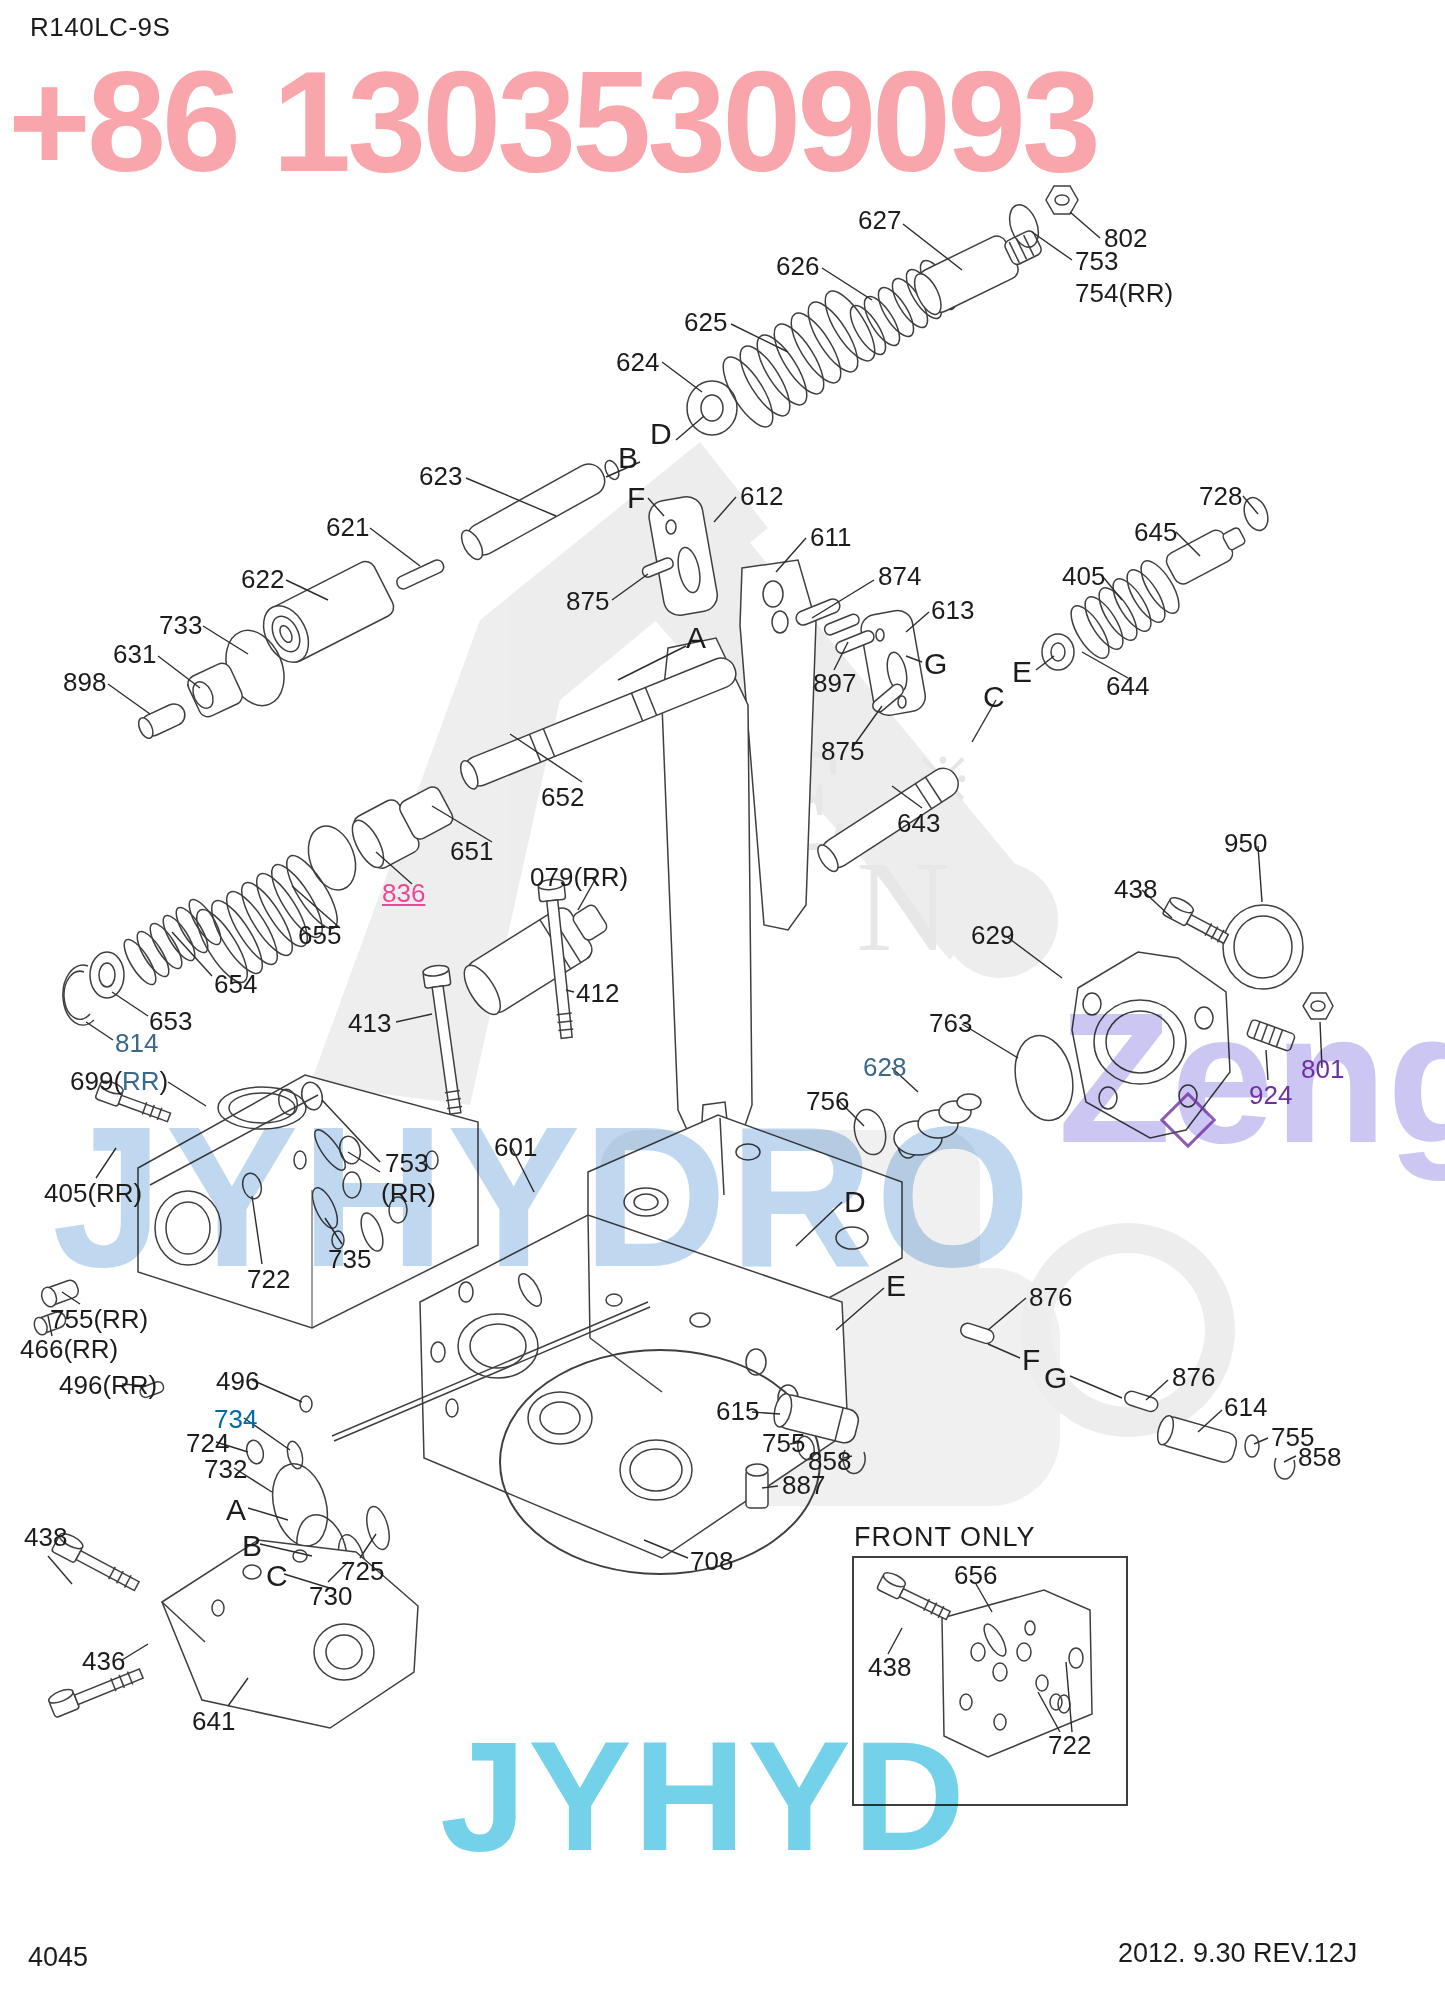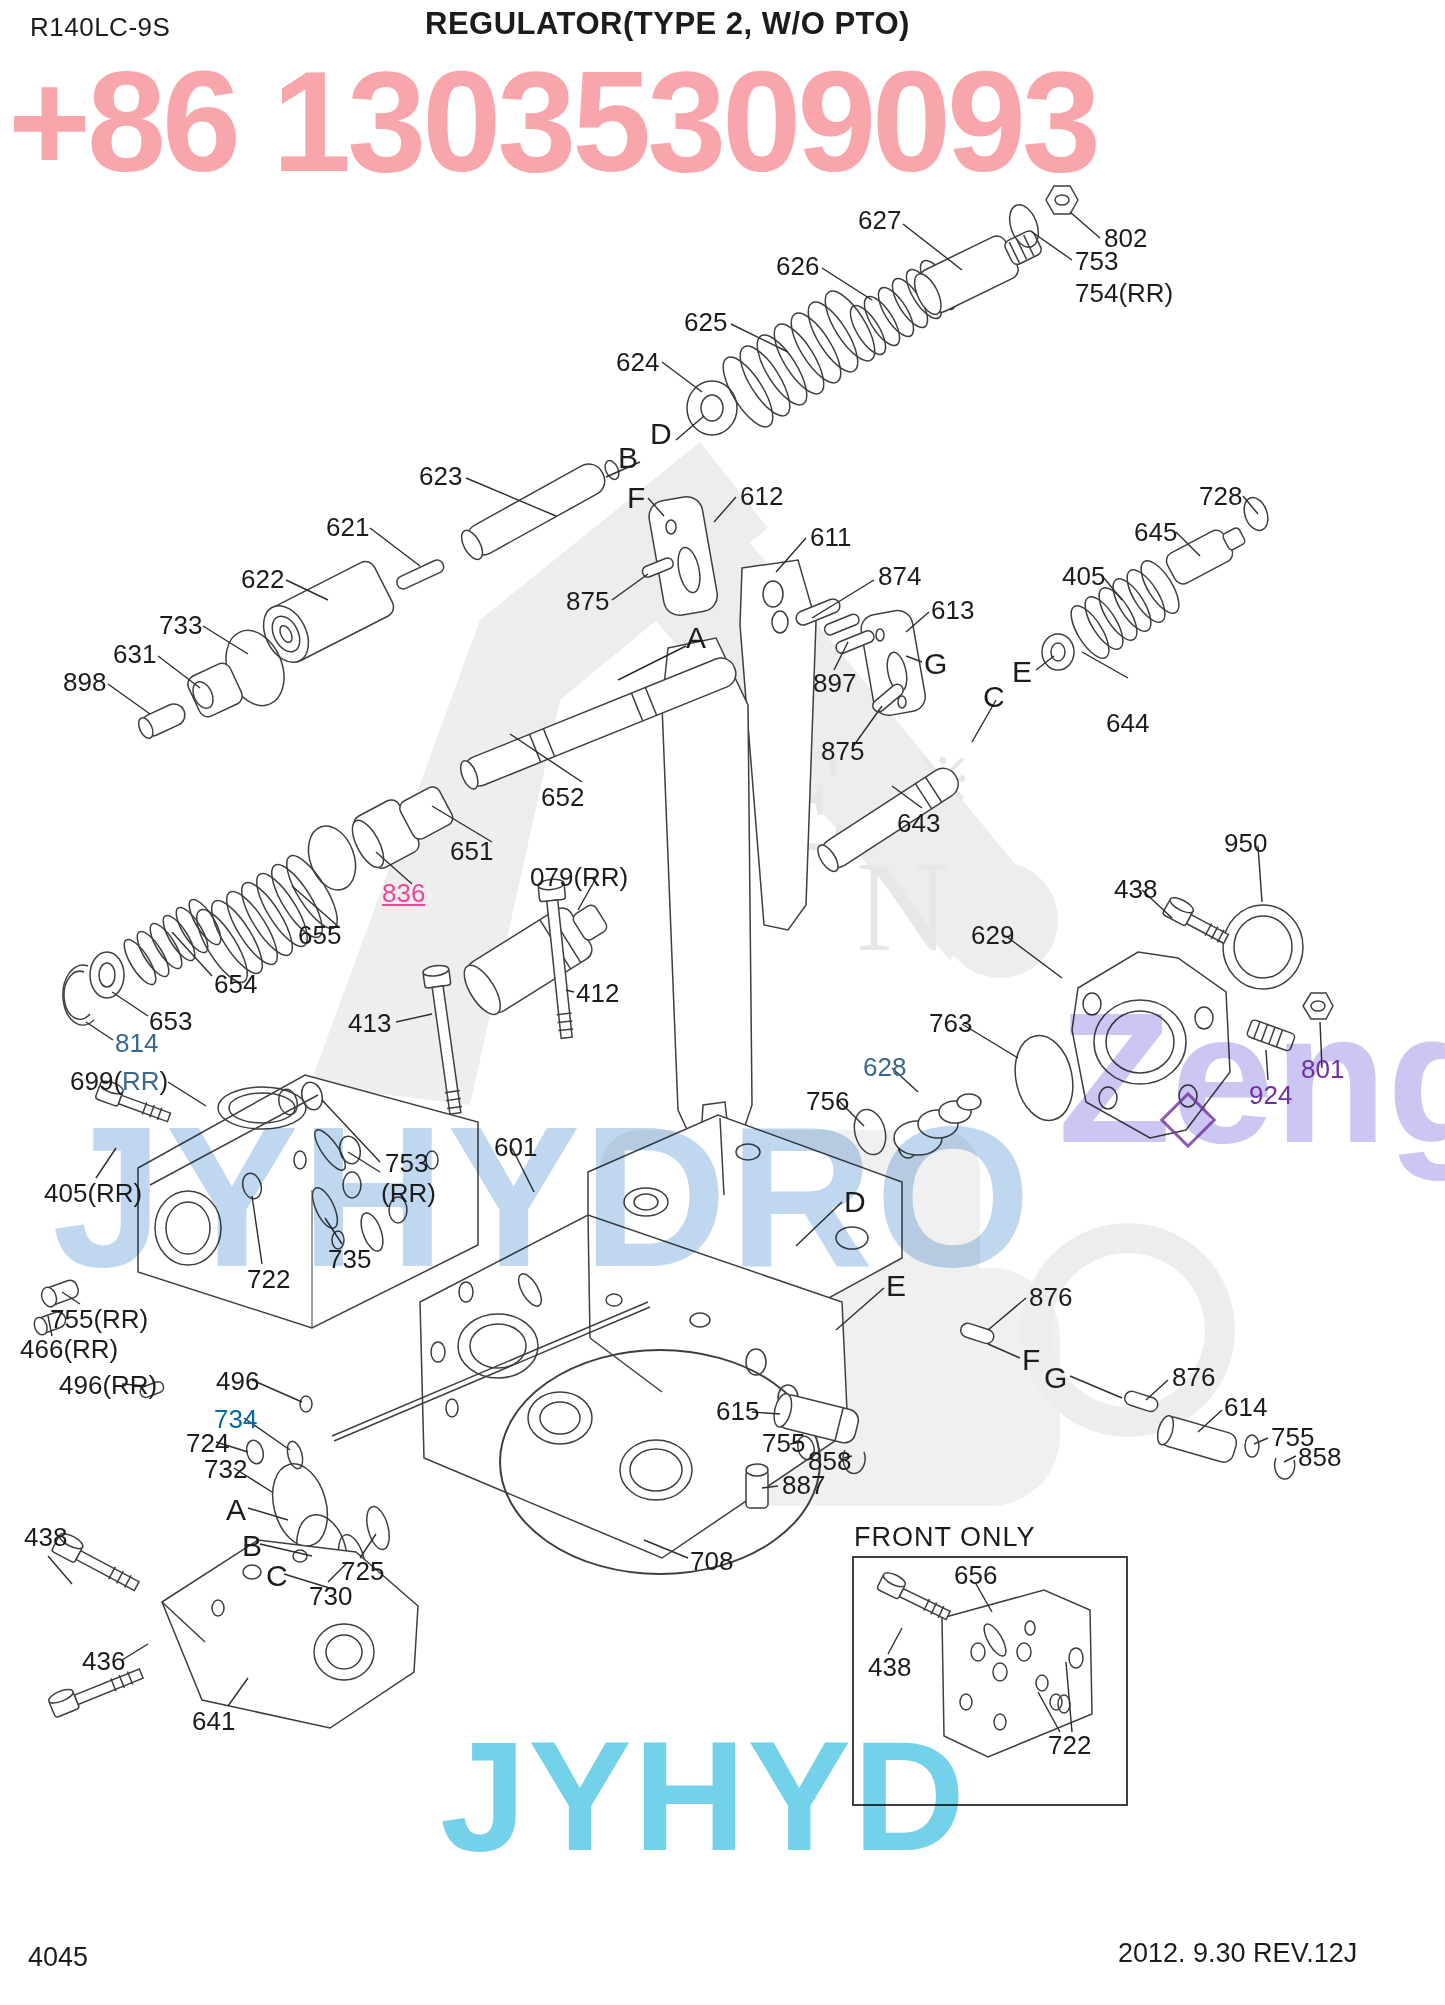--- a/index.html
+++ b/index.html
@@ -26,21 +26,20 @@
   .fo-title{left:854px;top:1522px;font-size:27px;letter-spacing:1px;z-index:50;}
   .page-num{left:28px;top:1942px;font-size:27px;}
   .rev{left:1118px;top:1938px;font-size:27px;}
 </style>
 </head>
 <body>
 
 <div class="page">
 
   <div class="abs model">R140LC-9S</div>
-  <div class="abs title">REGULATOR(TYPE 2, W/O PTO)</div>
 
   <svg class="abs diagram-svg" width="1445" height="2005" viewBox="0 0 1445 2005" xmlns="http://www.w3.org/2000/svg">
 
     <g opacity="0.6">
       <polygon points="310,1085 480,620 700,442 768,528 560,700 470,1105" fill="#e2e2e2"></polygon>
       <polygon points="690,470 1020,870 950,960 620,580" fill="#e2e2e2"></polygon>
       <circle cx="1000" cy="920" r="58" fill="#e2e2e2"></circle>
       <rect x="520" y="1268" width="540" height="238" rx="70" fill="#e7e7e7"></rect>
       <rect x="600" y="1130" width="380" height="170" rx="40" fill="#e7e7e7"></rect>
       <circle cx="1128" cy="1330" r="92" fill="none" stroke="#e2e2e2" stroke-width="30"></circle>
@@ -517,21 +516,21 @@
       <div class="lbl" style="left: 566px; top: 588px; color: rgb(28, 28, 28);">875</div>
       <div class="lbl" style="left: 878px; top: 563px; color: rgb(28, 28, 28); text-align: right;">874</div>
       <div class="lbl" style="left: 931px; top: 597px; color: rgb(28, 28, 28);">613</div>
       <div class="lbl letter" style="left: 924px; top: 648px; color: rgb(28, 28, 28);">G</div>
       <div class="lbl" style="left: 813px; top: 670px; color: rgb(28, 28, 28);">897</div>
       <div class="lbl" style="left: 821px; top: 738px; color: rgb(28, 28, 28);">875</div>
       <div class="lbl letter" style="left: 686px; top: 622px; color: rgb(28, 28, 28);">A</div>
       <div class="lbl letter" style="left: 983px; top: 681px; color: rgb(28, 28, 28);">C</div>
       <div class="lbl" style="left: 897px; top: 810px; color: rgb(28, 28, 28);">643</div>
       <div class="lbl letter" style="left: 1012px; top: 656px; color: rgb(28, 28, 28);">E</div>
-      <div class="lbl" style="left: 1106px; top: 673px; color: rgb(28, 28, 28); margin-top: 37px;">644</div>
+      <div class="lbl" style="left: 1106px; top: 673px; color: rgb(28, 28, 28);">644</div>
       <div class="lbl" style="left: 1199px; top: 483px; color: rgb(28, 28, 28);">728</div>
       <div class="lbl" style="left: 1134px; top: 519px; color: rgb(28, 28, 28);">645</div>
       <div class="lbl" style="left: 1062px; top: 563px; color: rgb(28, 28, 28);">405</div>
       <div class="lbl" style="left: 541px; top: 784px; color: rgb(28, 28, 28);">652</div>
       <div class="lbl" style="left: 450px; top: 838px; color: rgb(28, 28, 28);">651</div>
       <div class="lbl" style="left: 382px; top: 880px; color: #ec4899; text-decoration: underline;">836</div>
       <div class="lbl" style="left: 298px; top: 922px; color: rgb(28, 28, 28);">655</div>
       <div class="lbl" style="left: 214px; top: 971px; color: rgb(28, 28, 28);">654</div>
       <div class="lbl" style="left: 149px; top: 1008px; color: rgb(28, 28, 28);">653</div>
       <div class="lbl" style="left: 115px; top: 1030px; color: rgb(57, 104, 140);">814</div>

